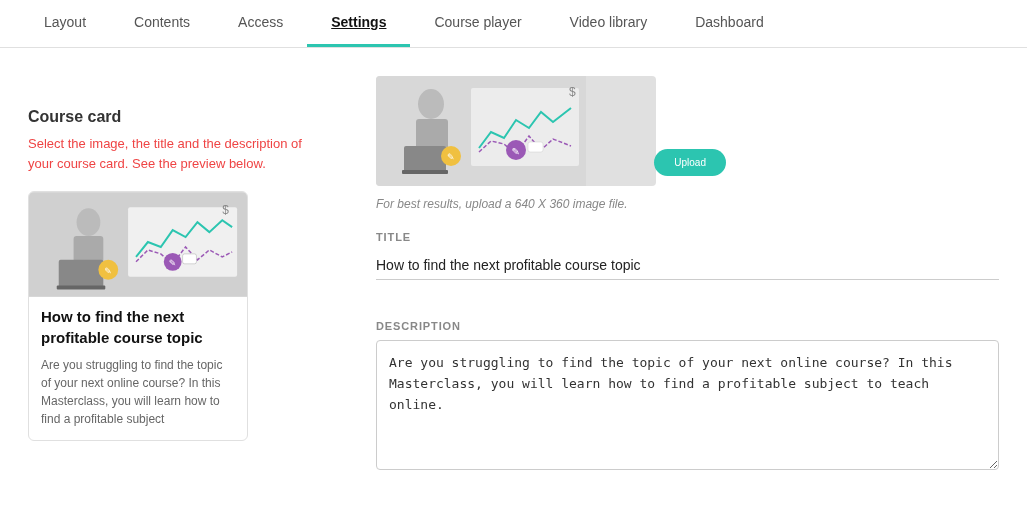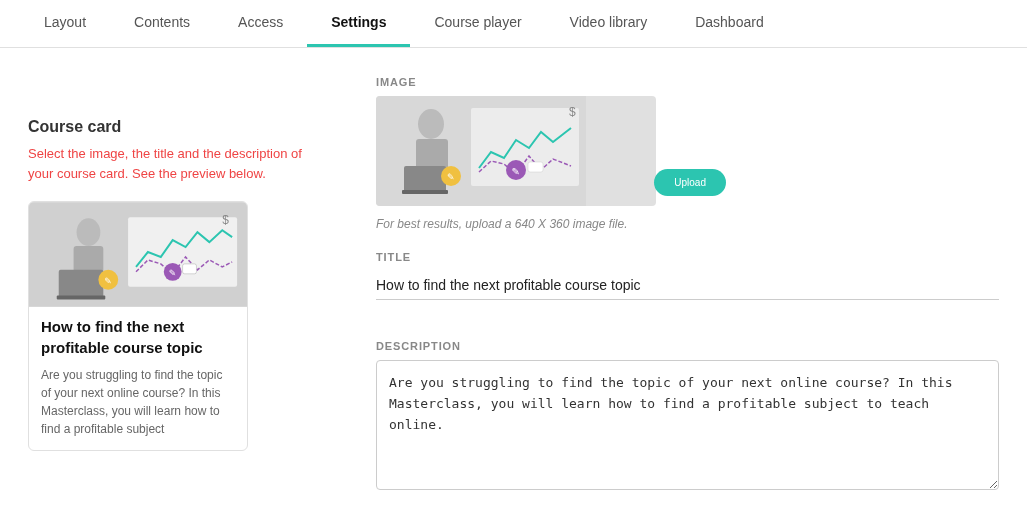--- a/index.html
+++ b/index.html
@@ -7,21 +7,21 @@
 
     
     .nav-tabs {
       display: flex; border-bottom: 1px solid #e0e0e0;
       padding: 0 20px;
     }
     .nav-tab {
       padding: 14px 24px; cursor: pointer; color: #555; font-size: 14px;
       border-bottom: 3px solid transparent; white-space: nowrap;
     }
-    .nav-tab.active { color: #111; font-weight: 600; border-bottom: 3px solid #2cc5b0; }
+    .nav-tab.active { color: #111; font-weight: 600; border-bottom: 3px solid #2cc5b0; text-decoration: underline; }
 
     
     .main-content {
       display: flex; padding: 28px 28px 20px 28px; gap: 48px; align-items: center;
     }
 
     
     .left-panel { width: 300px; flex-shrink: 0; }
     .section-title { font-size: 16px; font-weight: 600; margin-bottom: 8px; }
     .section-desc { font-size: 13px; color: #ef4444; margin-bottom: 18px; line-height: 1.5; }
@@ -139,21 +139,20 @@
       <div class="card-body">
         <div class="card-course-title">How to find the next profitable course topic</div>
         <div class="card-course-desc">Are you struggling to find the topic of your next online course? In this Masterclass, you will learn how to find a profitable subject</div>
       </div>
     </div>
   </div>
 
   <div class="right-panel">
 
     <div class="image-section">
-      <div class="field-label">IMAGE</div>
       <div style="position:relative; display:inline-block; width: 280px;">
         <div class="image-preview">
           <svg viewBox="0 0 210 110" xmlns="http://www.w3.org/2000/svg" style="width:210px;height:110px;display:block;">
             <rect width="210" height="110" fill="#d8d8d8"></rect>
             <rect x="95" y="12" width="108" height="78" fill="#ececec" rx="2"></rect>
             <polyline points="103,72 115,56 128,62 140,44 153,52 165,36 177,46 195,32" fill="none" stroke="#2cc5b0" stroke-width="2"></polyline>
             <polyline points="103,76 115,65 128,68 140,78 153,60 165,74 177,63 195,70" fill="none" stroke="#9b59b6" stroke-width="1.5" stroke-dasharray="4,2"></polyline>
             <text x="193" y="20" font-size="12" fill="#888">$</text>
             <ellipse cx="55" cy="28" rx="13" ry="15" fill="#bbb"></ellipse>
             <rect x="40" y="43" width="32" height="42" fill="#aaa" rx="3"></rect>

